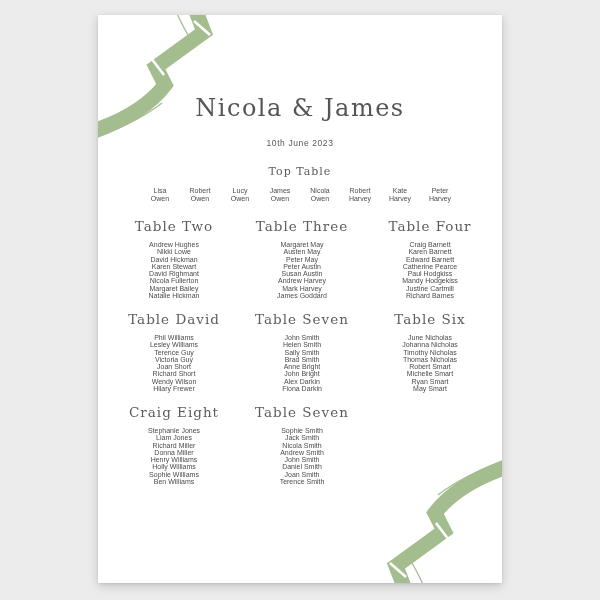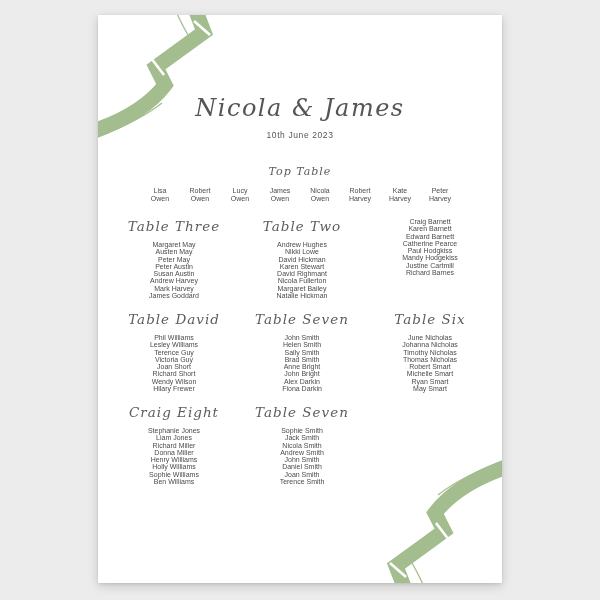--- a/index.html
+++ b/index.html
@@ -14,37 +14,36 @@
   .card {
     position: absolute;
     left: 98px; top: 15px;
     width: 404px; height: 568px;
     background: #ffffff;
     box-shadow: 0 3px 10px rgba(0,0,0,0.16), 0 1px 3px rgba(0,0,0,0.10);
     overflow: hidden;
   }
   .script {
     font-family: "DejaVu Serif", serif;
-    font-style: italic;
     font-weight: normal;
     color: #5c5c5c;
   }
   .header {
     position: absolute; top: 80px; left: 0; right: 0;
     text-align: center;
   }
   .couple-title {
     margin: 0;
     font-size: 24px;
     line-height: 26px;
     letter-spacing: 1.5px;
     color: #555555;
   }
   .wedding-date {
-    margin-top: 9px;
+    margin-top: 17px;
     font-size: 8.5px;
     letter-spacing: 0.6px;
     color: #565656;
   }
   .top-table-section {
     position: absolute; top: 144px; left: 0; right: 0;
     text-align: center;
   }
   .top-table-heading {
     margin: 4px;
@@ -153,46 +152,47 @@
           </div>
           <div class="top-guest">
             <div>Peter</div>
             <div>Harvey</div>
           </div>
         </div>
     </div>
 
     <div class="tables-grid" id="tables-grid">
         <div class="table-block">
+          <h3 class="script table-heading">Table Two</h3>
+          <div class="guest-list">
+            <div class="guest-name">Andrew Hughes</div>
+            <div class="guest-name">Nikki Lowe</div>
+            <div class="guest-name">David Hickman</div>
+            <div class="guest-name">Karen Stewart</div>
+            <div class="guest-name">David Righmant</div>
+            <div class="guest-name">Nicola Fullerton</div>
+            <div class="guest-name">Margaret Bailey</div>
+            <div class="guest-name">Natalie Hickman</div>
+          </div>
+        </div>
+        <div class="table-block">
           <h3 class="script table-heading">Table Three</h3>
           <div class="guest-list">
             <div class="guest-name">Margaret May</div>
             <div class="guest-name">Austen May</div>
             <div class="guest-name">Peter May</div>
             <div class="guest-name">Peter Austin</div>
             <div class="guest-name">Susan Austin</div>
             <div class="guest-name">Andrew Harvey</div>
             <div class="guest-name">Mark Harvey</div>
             <div class="guest-name">James Goddard</div>
           </div>
         </div>
         <div class="table-block">
-          <h3 class="script table-heading">Table Two</h3>
-          <div class="guest-list">
-            <div class="guest-name">Andrew Hughes</div>
-            <div class="guest-name">Nikki Lowe</div>
-            <div class="guest-name">David Hickman</div>
-            <div class="guest-name">Karen Stewart</div>
-            <div class="guest-name">David Righmant</div>
-            <div class="guest-name">Nicola Fullerton</div>
-            <div class="guest-name">Margaret Bailey</div>
-            <div class="guest-name">Natalie Hickman</div>
-          </div>
-        </div>
-        <div class="table-block">
+          <h3 class="script table-heading">Table Four</h3>
           <div class="guest-list">
             <div class="guest-name">Craig Barnett</div>
             <div class="guest-name">Karen Barnett</div>
             <div class="guest-name">Edward Barnett</div>
             <div class="guest-name">Catherine Pearce</div>
             <div class="guest-name">Paul Hodgkiss</div>
             <div class="guest-name">Mandy Hodgekiss</div>
             <div class="guest-name">Justine Cartmill</div>
             <div class="guest-name">Richard Barnes</div>
           </div>

